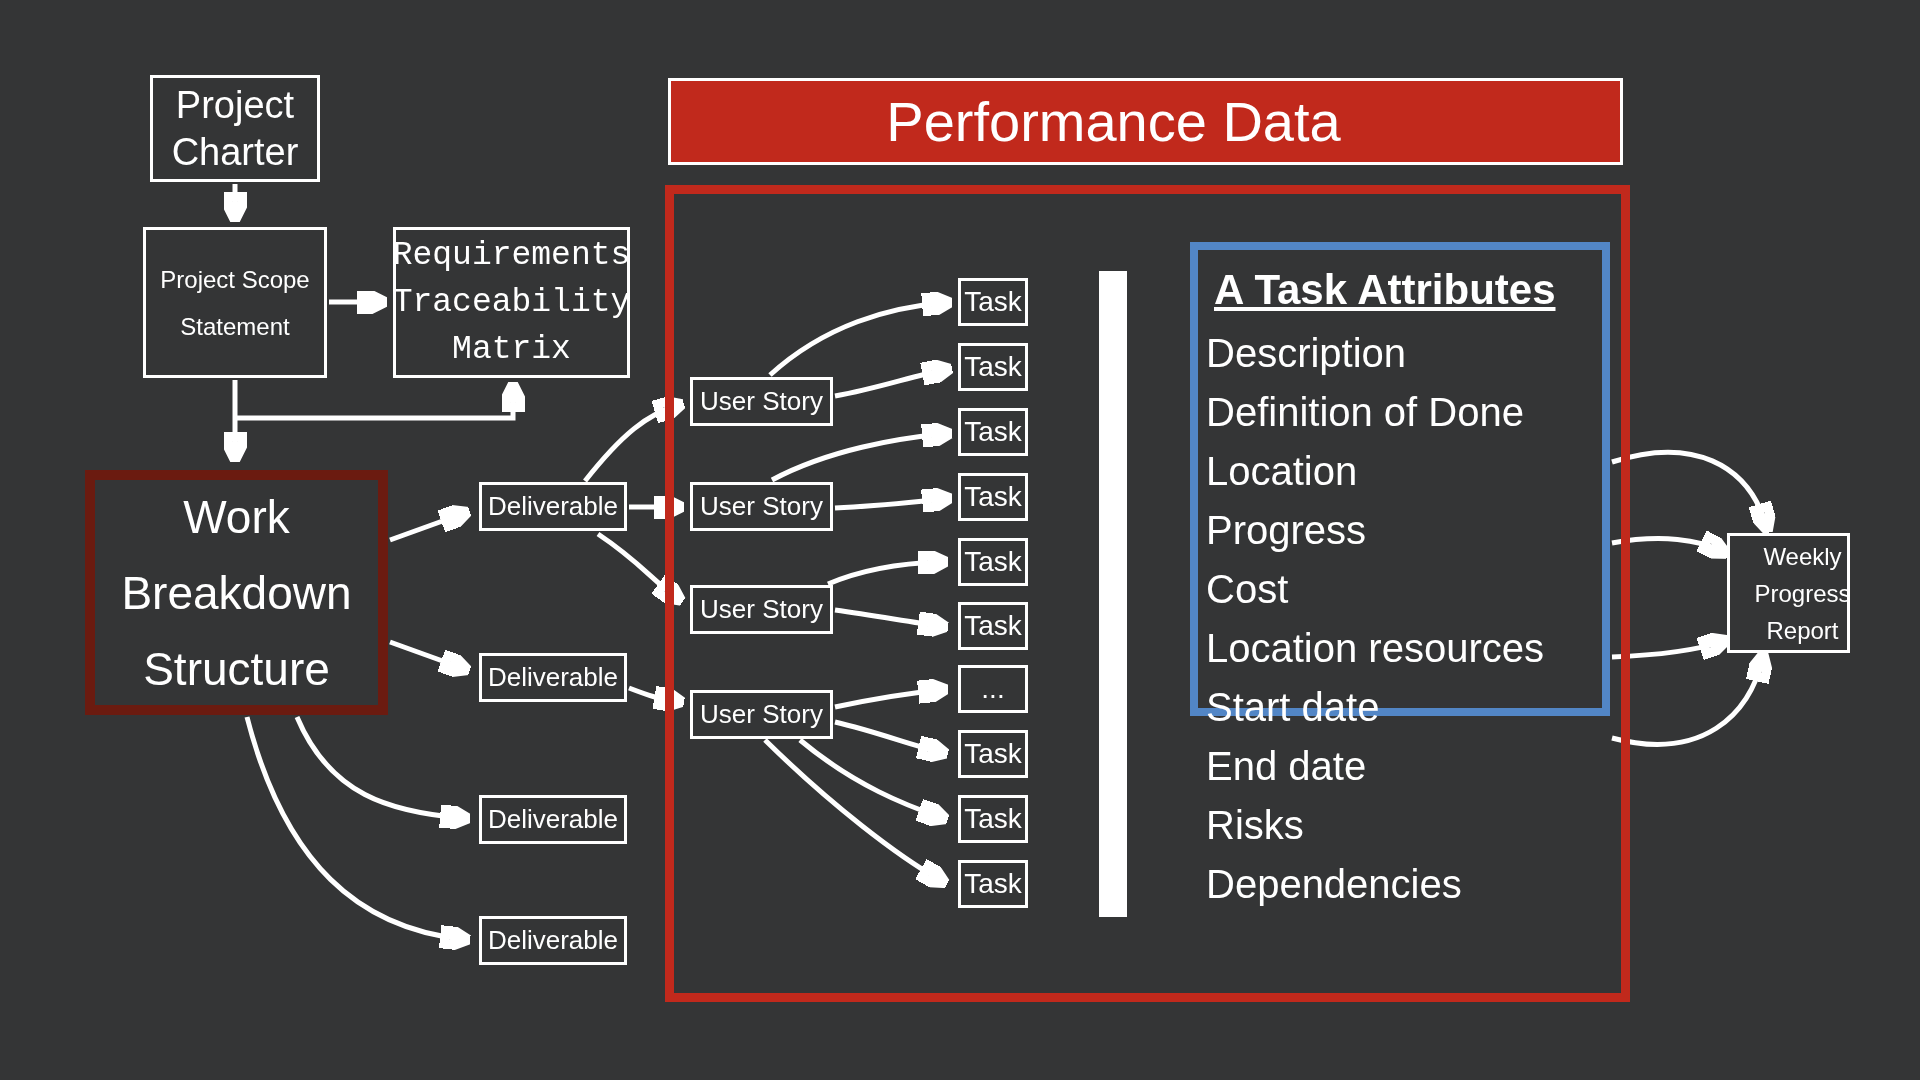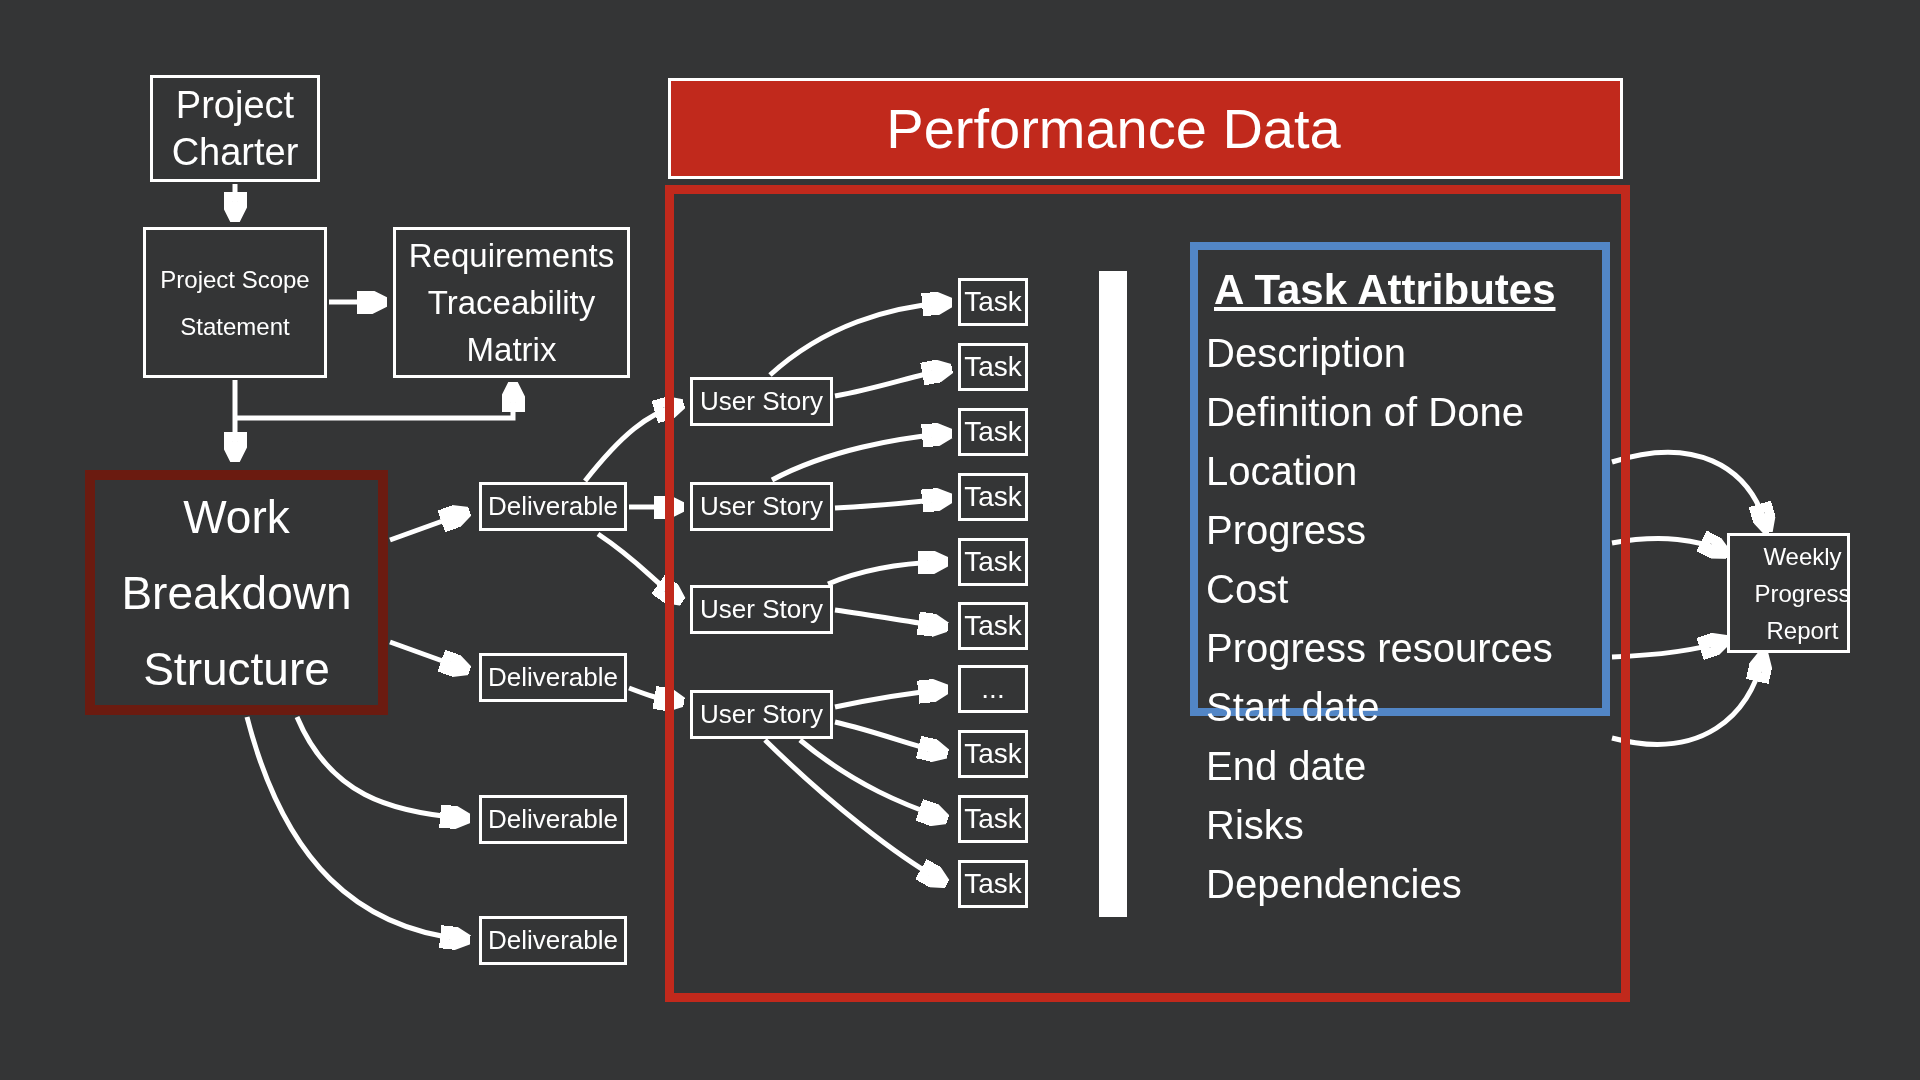--- a/index.html
+++ b/index.html
@@ -16,29 +16,29 @@
   }
   #arrow-layer{position:absolute;left:0;top:0;width:1920px;height:1080px;pointer-events:none;}
   #arrow-layer path{stroke:var(--white);stroke-width:5;fill:none;}
   .node{
     position:absolute;box-sizing:border-box;border:3px solid var(--white);
     display:flex;align-items:center;justify-content:center;text-align:center;
     white-space:pre-line;
   }
   .pc   {left:150px;top:75px;width:170px;height:107px;font-size:38px;line-height:47px;}
   .pss  {left:143px;top:227px;width:184px;height:151px;font-size:24px;line-height:47px;}
-  .rtm  {left:393px;top:227px;width:237px;height:151px;font-size:33px;line-height:47px;}
+  .rtm  {left:393px;top:227px;width:237px;height:151px;font-size:33px;line-height:47px;font-family:Liberation Mono, monospace;}
   .wbs  {
     left:85px;top:470px;width:303px;height:245px;
     border:10px solid var(--dark-red);font-size:46px;line-height:76px;
   }
   .small{font-size:26px;}
   .task {font-size:28px;}
   .perf-header{
-    left:668px;top:78px;width:955px;height:101px;background:var(--red);
+    left:668px;top:78px;width:955px;height:87px;background:var(--red);
     font-size:56px;padding-right:64px;
   }
   .perf-container{
     position:absolute;left:665px;top:185px;width:965px;height:817px;
     box-sizing:border-box;border:9px solid var(--red);
   }
   .white-bar{position:absolute;left:1099px;top:271px;width:28px;height:646px;background:var(--white);}
   .attr-box{
     position:absolute;left:1190px;top:242px;width:420px;height:474px;
     box-sizing:border-box;border:8px solid var(--blue);
@@ -129,21 +129,21 @@
   <div class="white-bar"></div>
 
   <div class="attr-box">
     <div class="attr-title">A Task Attributes</div>
     <div class="attr-list" id="attr-list">
         <div>Description</div>
         <div>Definition of Done</div>
         <div>Location</div>
         <div>Progress</div>
         <div>Cost</div>
-        <div>Progress resources</div>
+        <div>Location resources</div>
         <div>Start date</div>
         <div>End date</div>
         <div>Risks</div>
         <div>Dependencies</div>
       </div>
   </div>
 
   <div class="node wpr">Weekly Progress Report</div>
 
 </div>

